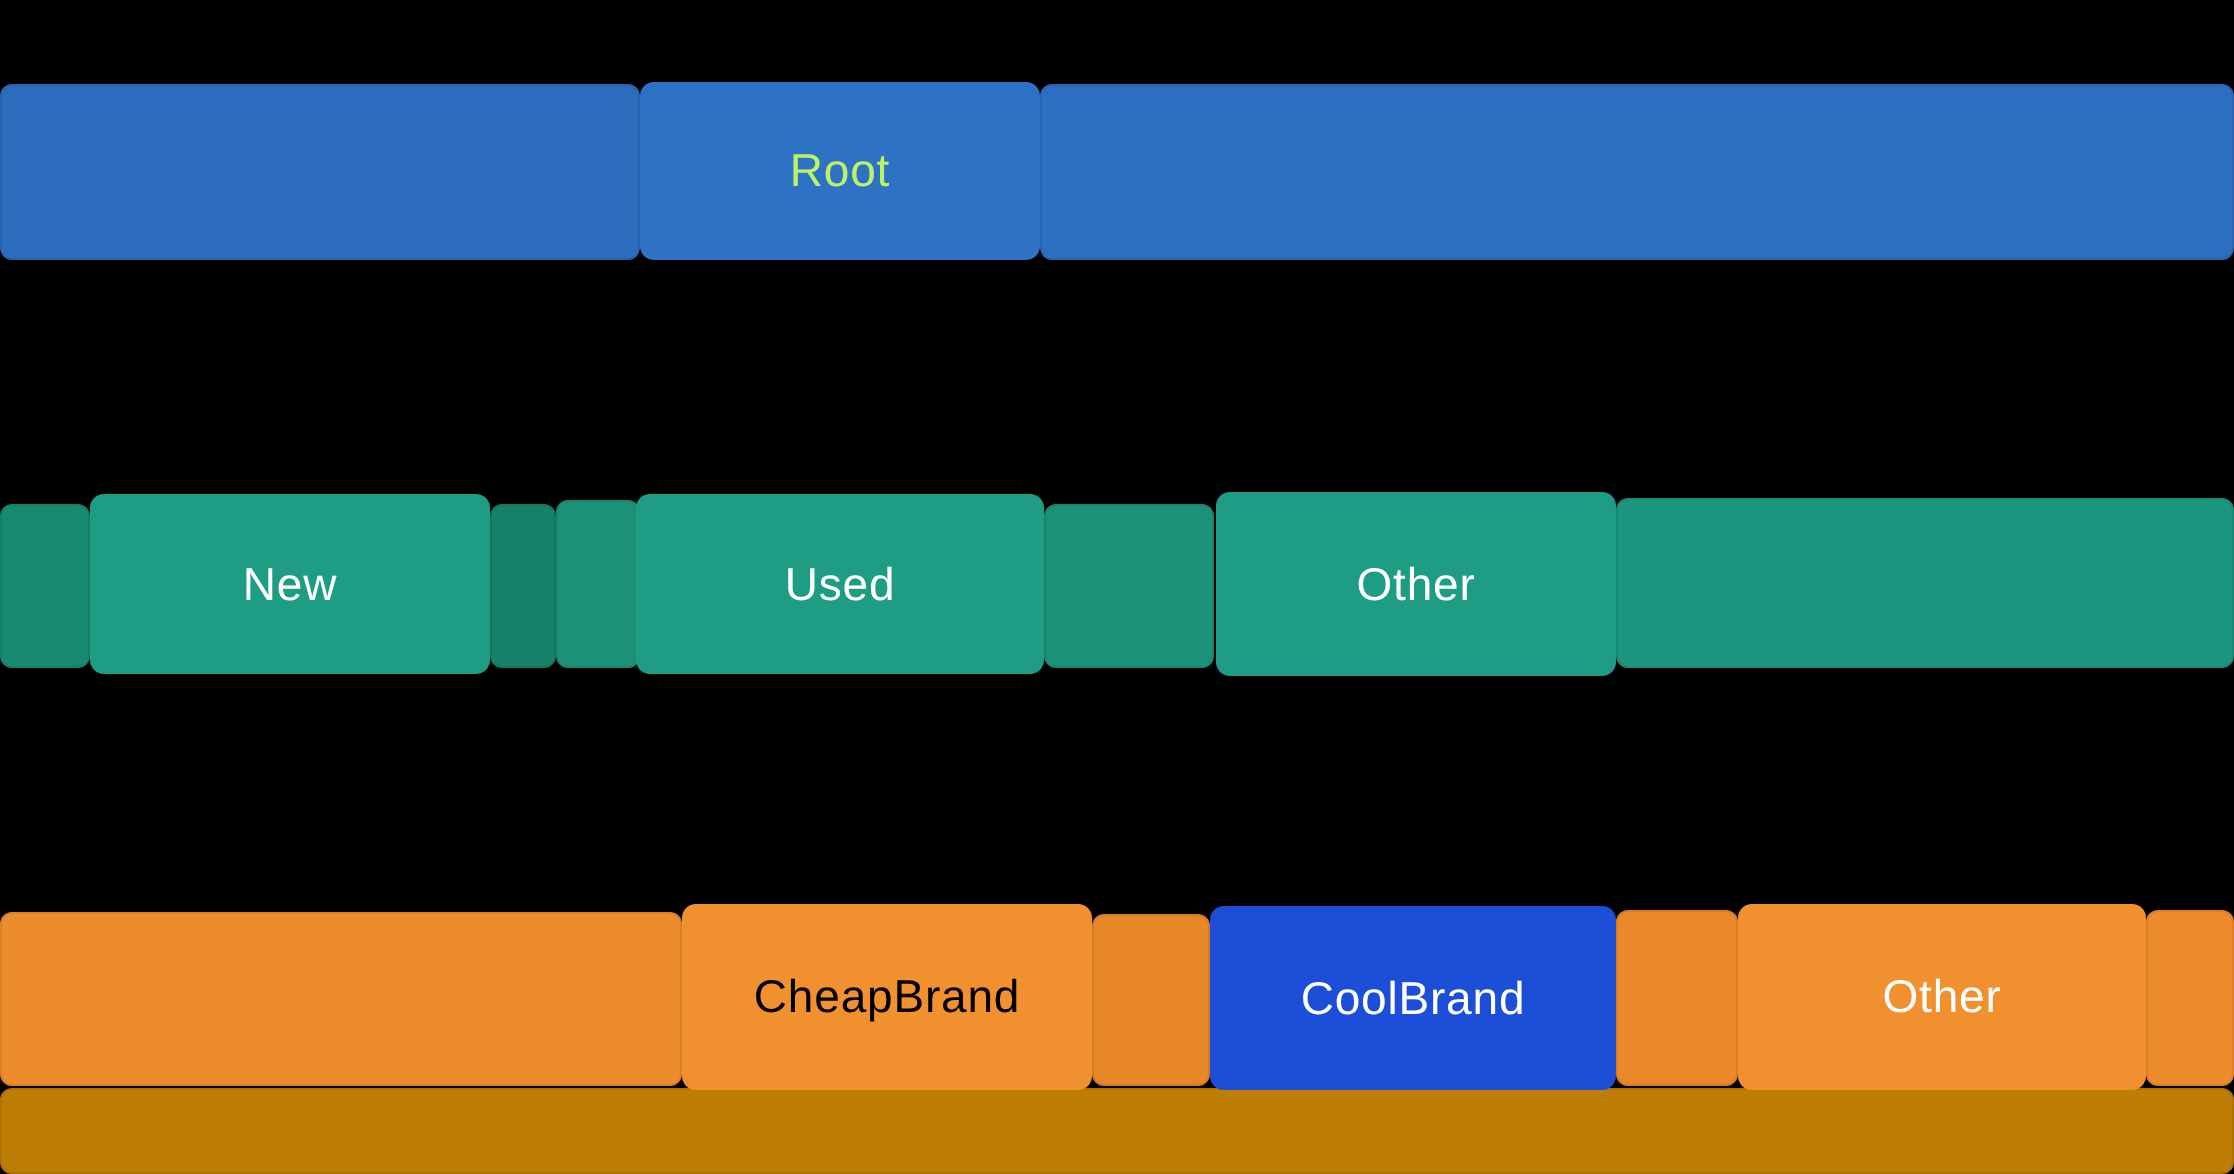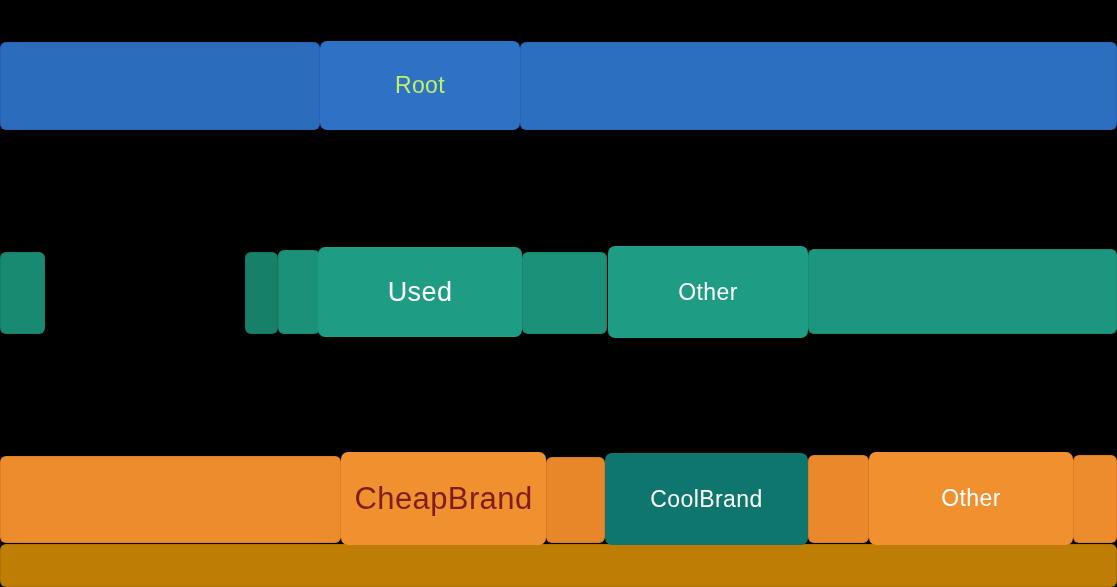--- a/index.html
+++ b/index.html
@@ -36,36 +36,39 @@
 </head>
 <body>
 
 <div class="canvas" style="width: 1117px; height: 587px; background: rgb(0, 0, 0);">
     <div class="seg" style="left: 0px; top: 42px; width: 320px; height: 88px; background: rgb(43, 108, 188);"></div>
     <div class="seg labeled" style="left: 320px; top: 41px; width: 200px; height: 89px; background: rgb(46, 114, 198);">
       <span style="color: #bef264; font-size: 23px;">Root</span>
     </div>
     <div class="seg" style="left: 520px; top: 42px; width: 597px; height: 88px; background: rgb(44, 110, 192);"></div>
     <div class="seg" style="left: 0px; top: 252px; width: 45px; height: 82px; background: rgb(25, 138, 114);"></div>
+    <div class="seg labeled" style="left: 45px; top: 247px; width: 200px; height: 90px; background: rgb(30, 156, 132);">
+      <span style="color: rgb(255, 255, 255); font-size: 23px;">New</span>
+    </div>
     <div class="seg" style="left: 245px; top: 252px; width: 33px; height: 82px; background: rgb(23, 128, 105);"></div>
     <div class="seg" style="left: 278px; top: 250px; width: 42px; height: 84px; background: rgb(28, 145, 121);"></div>
     <div class="seg labeled" style="left: 318px; top: 247px; width: 204px; height: 90px; background: rgb(30, 156, 132);">
-      <span style="color: rgb(255, 255, 255); font-size: 27px;">Used</span>
+      <span style="color: rgb(255, 255, 255); font-size: 23px;">Used</span>
     </div>
     <div class="seg" style="left: 522px; top: 252px; width: 85px; height: 82px; background: rgb(28, 145, 121);"></div>
     <div class="seg labeled" style="left: 608px; top: 246px; width: 200px; height: 92px; background: rgb(30, 156, 132);">
       <span style="color: rgb(255, 255, 255); font-size: 23px;">Other</span>
     </div>
     <div class="seg" style="left: 808px; top: 249px; width: 309px; height: 85px; background: rgb(28, 150, 126);"></div>
     <div class="seg" style="left: 0px; top: 456px; width: 341px; height: 87px; background: rgb(237, 140, 44);"></div>
     <div class="seg labeled" style="left: 341px; top: 452px; width: 205px; height: 93px; background: rgb(240, 144, 47);">
-      <span style="color: #7f1d1d; font-size: 31px;">CheapBrand</span>
+      <span style="color: #000000; font-size: 23px;">CheapBrand</span>
     </div>
     <div class="seg" style="left: 546px; top: 457px; width: 59px; height: 86px; background: rgb(232, 134, 42);"></div>
-    <div class="seg labeled" style="left: 605px; top: 453px; width: 203px; height: 92px; background: #0f766e;">
+    <div class="seg labeled" style="left: 605px; top: 453px; width: 203px; height: 92px; background: #1d4ed8;">
       <span style="color: rgb(255, 255, 255); font-size: 23px;">CoolBrand</span>
     </div>
     <div class="seg" style="left: 808px; top: 455px; width: 61px; height: 88px; background: rgb(234, 136, 43);"></div>
     <div class="seg labeled" style="left: 869px; top: 452px; width: 204px; height: 93px; background: rgb(240, 144, 47);">
       <span style="color: rgb(255, 255, 255); font-size: 23px;">Other</span>
     </div>
     <div class="seg" style="left: 1073px; top: 455px; width: 44px; height: 88px; background: rgb(237, 140, 44);"></div>
     <div class="seg" style="left: 0px; top: 544px; width: 1117px; height: 43px; background: rgb(190, 125, 4);"></div>
   </div>
 

